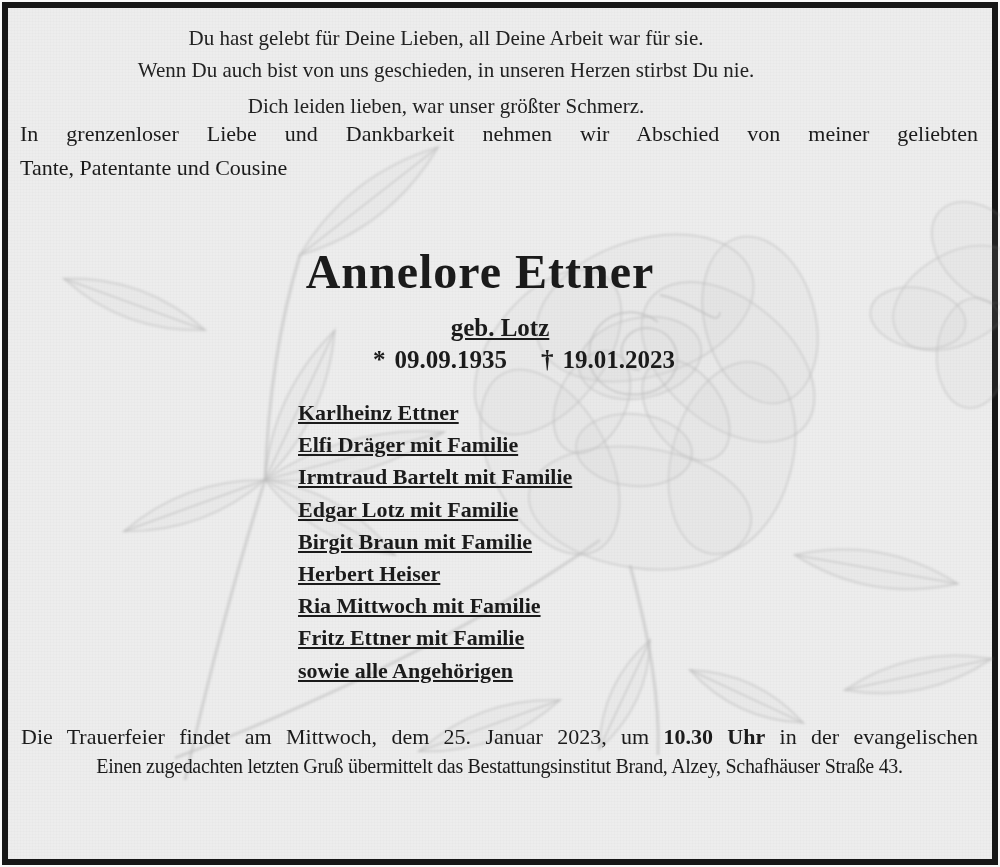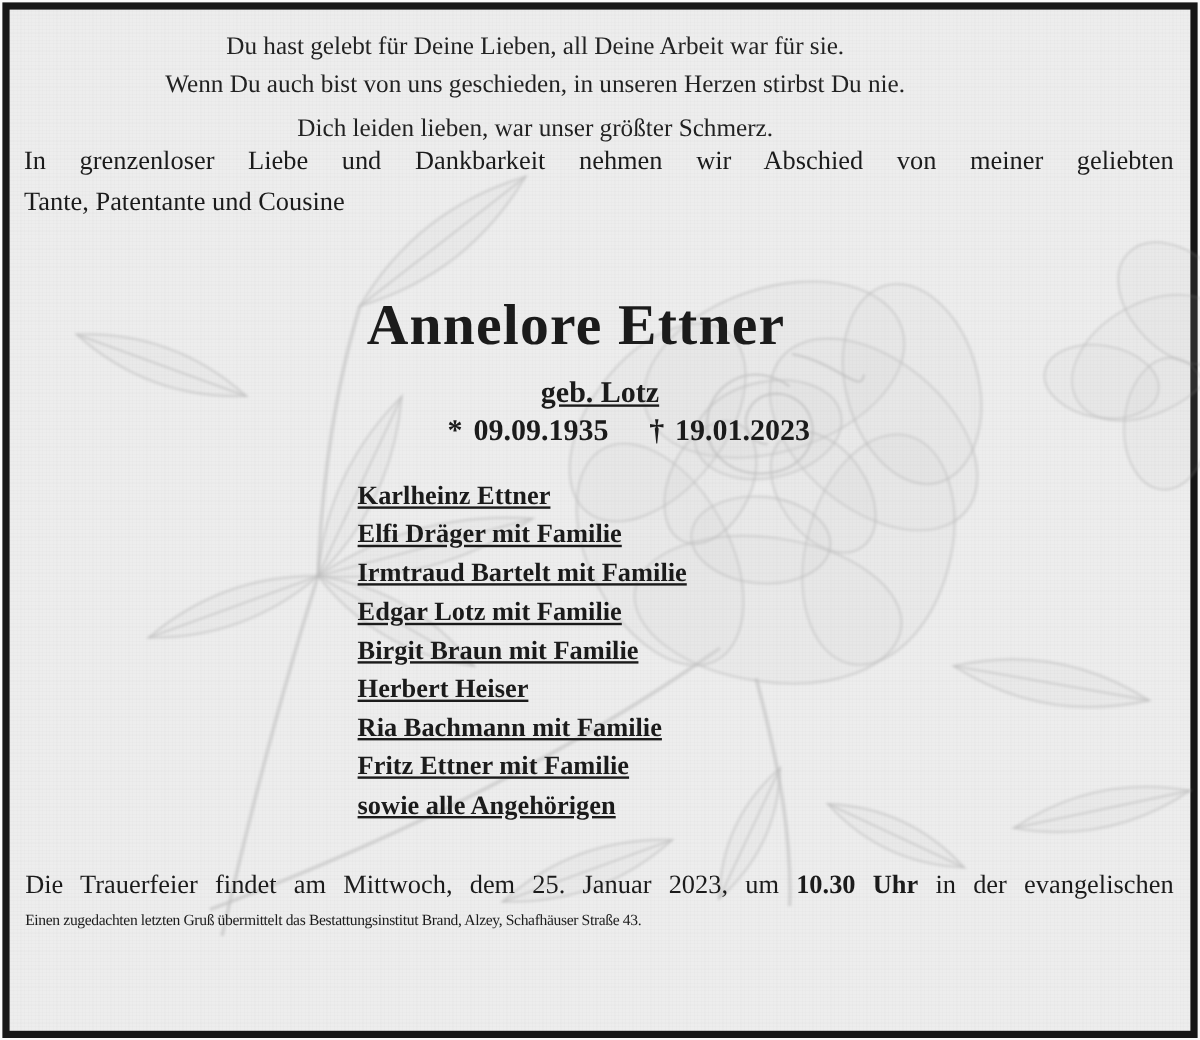--- a/index.html
+++ b/index.html
@@ -39,21 +39,21 @@
   .dates{display:block;font-size:25px;font-weight:bold;line-height:30px;margin-top:3px;padding-left:48px;}
   .dates .date-text{padding-left:9px;}
   .dates .death-group{margin-left:34px;}
 
   .mourners{position:absolute;top:397px;left:298px;margin:0;padding:0;list-style:none;
     font-size:22px;font-weight:bold;line-height:32.2px;text-decoration:underline;}
 
   .service{position:absolute;top:722px;left:21px;width:957px;
     font-size:22px;line-height:29.5px;}
   .service .bold{font-weight:bold;}
-  .undertaker{font-size:13px;letter-spacing:-0.3px;}
+  .undertaker{font-size:20px;letter-spacing:-0.3px;text-align:center;}
 </style>
 </head>
 <body>
 
 <div class="page">
   <div class="frame"></div>
 
   <svg class="rose" viewBox="0 0 1000 867" aria-hidden="true">
     <defs>
         <filter id="soft" x="-20%" y="-20%" width="140%" height="140%">
@@ -159,21 +159,21 @@
       <span class="dates"><span>*</span><span class="date-text">09.09.1935</span><span class="death-group">†</span><span class="date-text">19.01.2023</span></span>
     </div>
 
     <ul class="mourners">
       <li>Karlheinz Ettner</li>
       <li>Elfi Dräger mit Familie</li>
       <li>Irmtraud Bartelt mit Familie</li>
       <li>Edgar Lotz mit Familie</li>
       <li>Birgit Braun mit Familie</li>
       <li>Herbert Heiser</li>
-      <li>Ria Bachmann mit Familie</li>
+      <li>Ria Mittwoch mit Familie</li>
       <li>Fritz Ettner mit Familie</li>
       <li>sowie alle Angehörigen</li>
     </ul>
 
     <div class="service">
       <div class="jline"><span>Die Trauerfeier findet am Mittwoch, dem 25. Januar 2023, um </span><span class="bold">10.30 Uhr</span><span> in der evangelischen</span></div>
       <div class="undertaker">Einen zugedachten letzten Gruß übermittelt das Bestattungsinstitut Brand, Alzey, Schafhäuser Straße 43.</div>
     </div>
   </div>
 </div>

